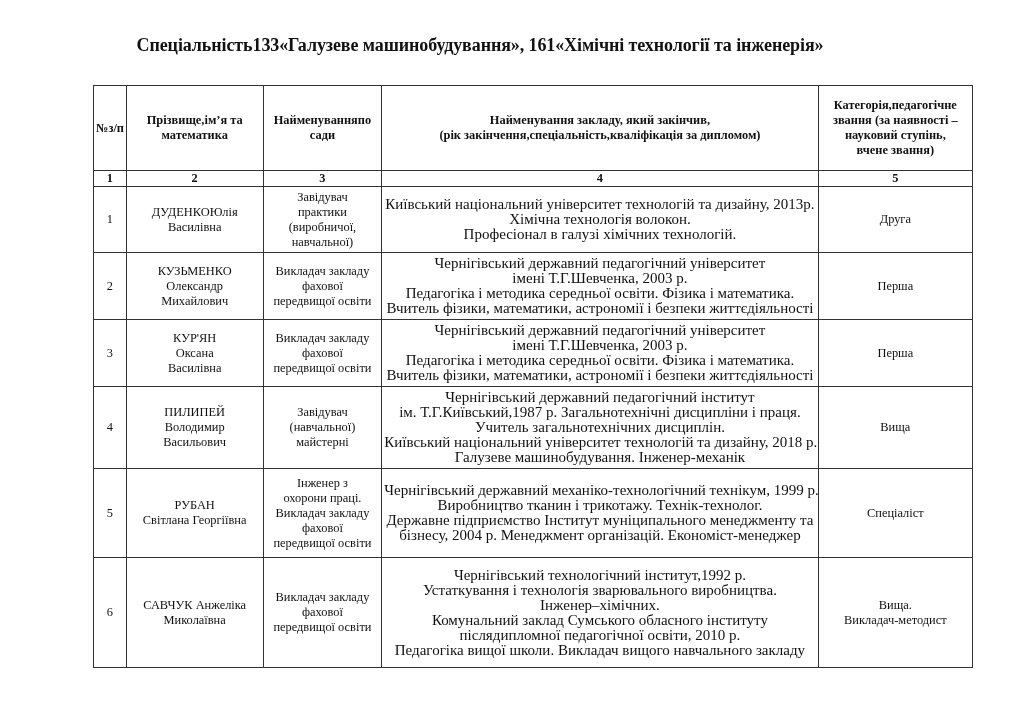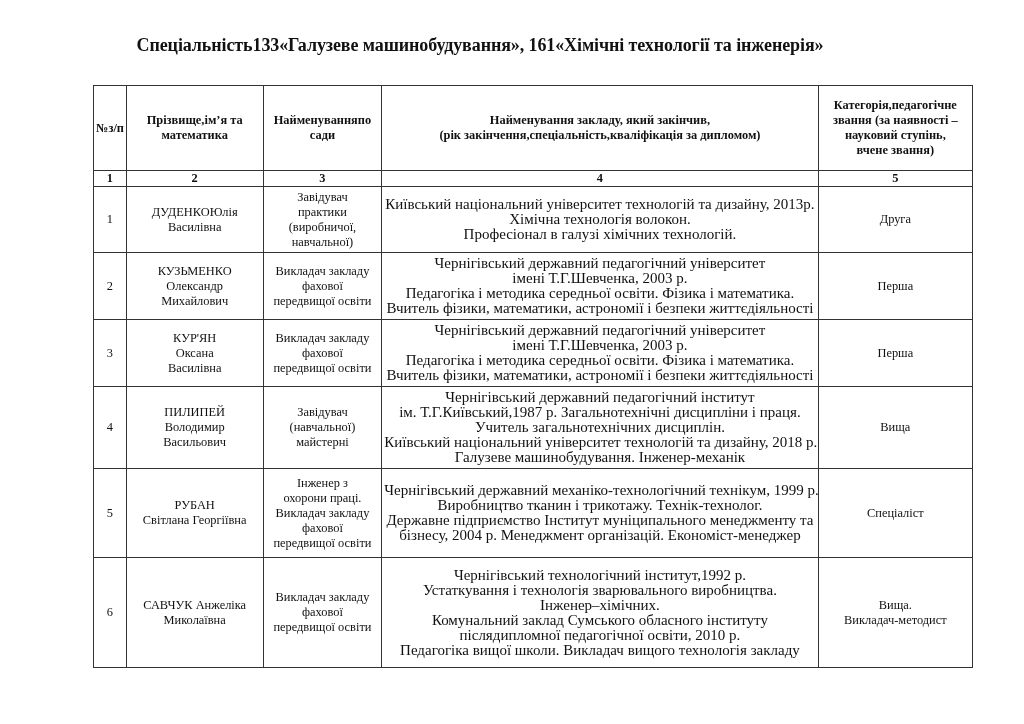--- a/index.html
+++ b/index.html
@@ -237,21 +237,21 @@
       <span class="line">Викладач закладу</span>
       <span class="line">фахової</span>
       <span class="line">передвищої освіти</span>
     </td>
     <td class="edu">
       <span class="line">Чернігівський технологічний інститут,1992 р.</span>
       <span class="line">Устаткування і технологія зварювального виробництва.</span>
       <span class="line">Інженер–хімічних.</span>
       <span class="line">Комунальний заклад Сумського обласного інституту</span>
       <span class="line">післядипломної педагогічної освіти, 2010 р.</span>
-      <span class="line">Педагогіка вищої школи. Викладач вищого технологія закладу</span>
+      <span class="line">Педагогіка вищої школи. Викладач вищого навчального закладу</span>
     </td>
     <td>
       <span class="line">Вища.</span>
       <span class="line">Викладач-методист</span>
     </td>
   </tr>
 </tbody>
   </table>
 
 </body></html>

